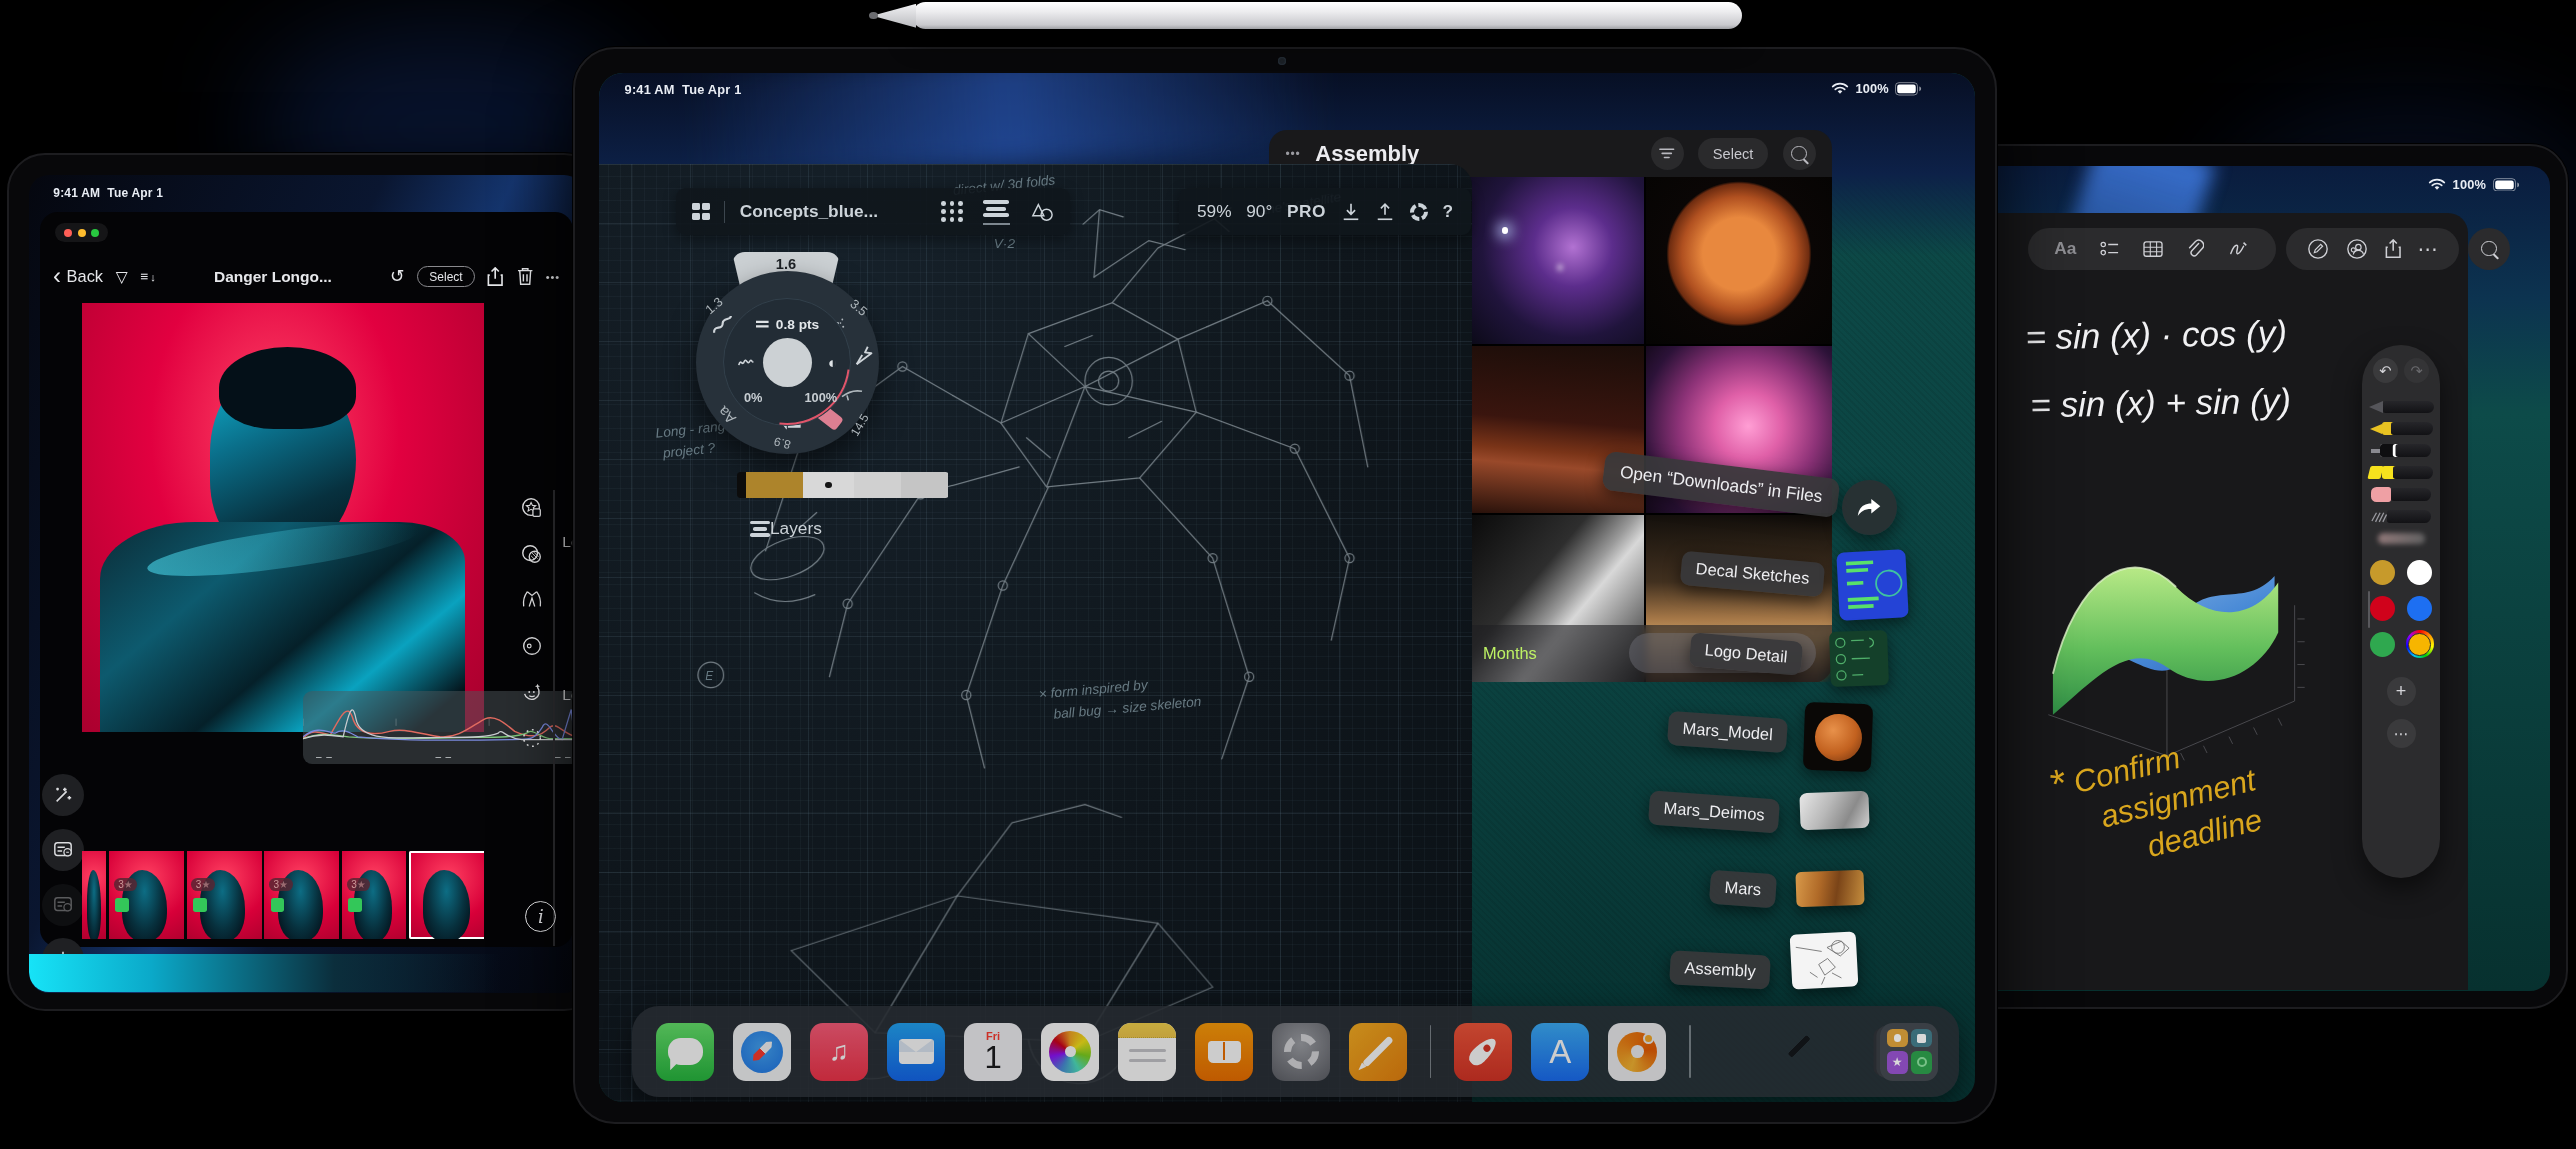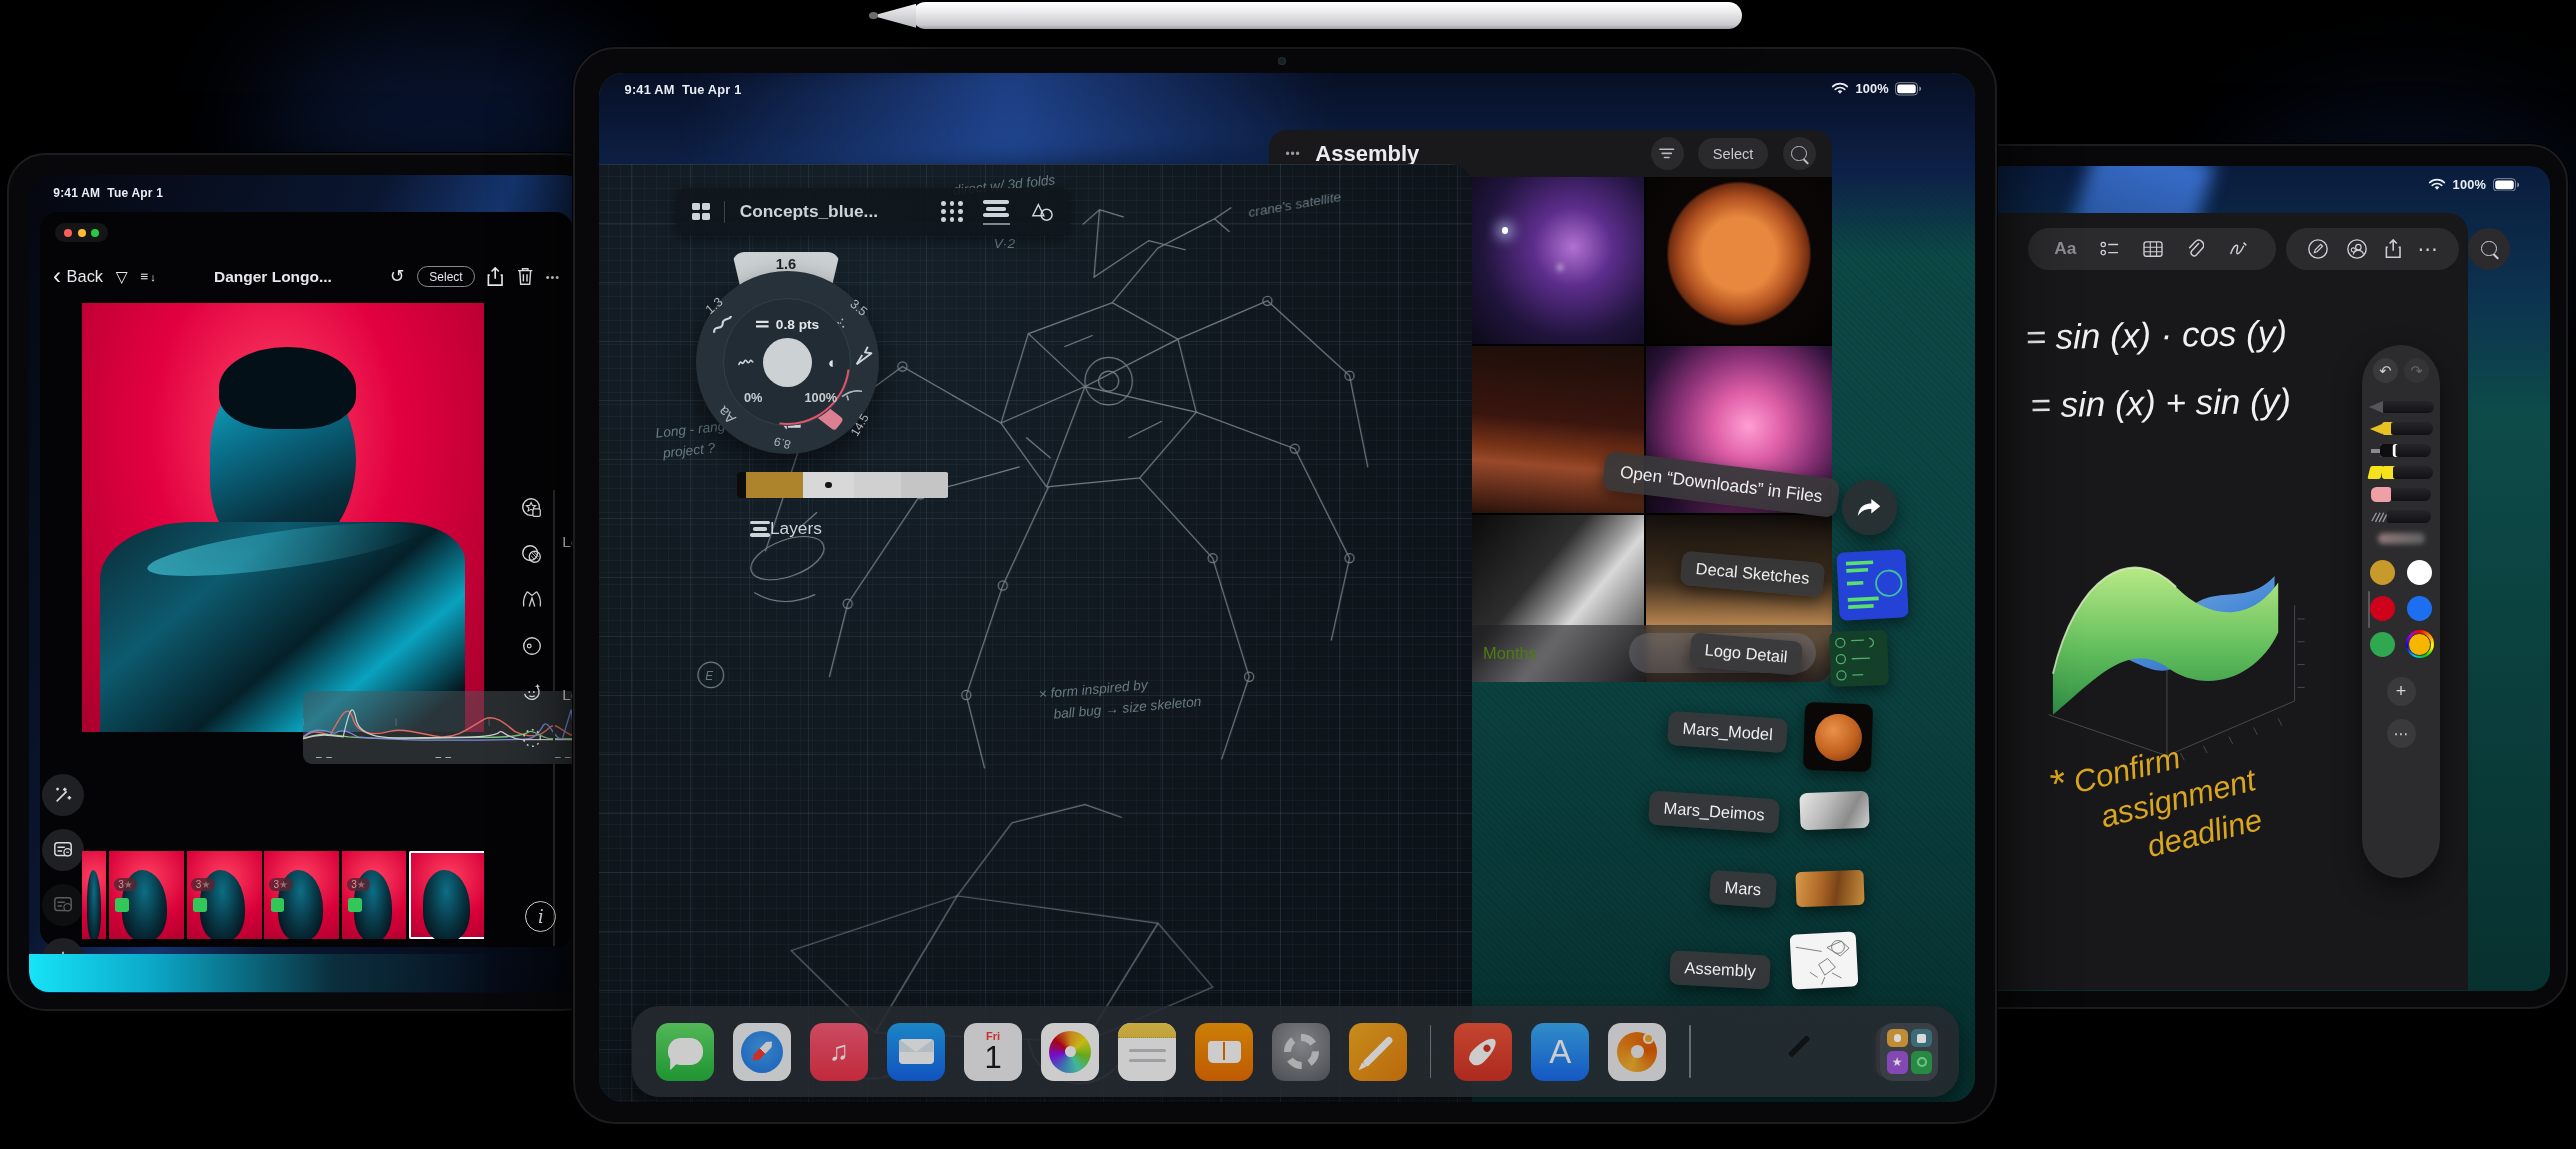--- a/index.html
+++ b/index.html
@@ -424,21 +424,21 @@
           <div class="phcell ph-mars"></div>
           <div class="phcell" style="background:#140b0a;"></div>
           <div class="phcell ph-ridge"></div>
           <div class="phcell ph-orion"></div>
           <div class="phcell" style="background:#101010;"></div>
           <div class="phcell ph-astro"></div>
           <div class="phcell ph-rover"></div>
         </div>
 
         <div class="abs flex" style="left:0;bottom:0;width:563px;height:57px;background:rgba(30,30,33,.6);backdrop-filter:blur(4.6px);">
-          <span style="position:absolute;left:214px;color:#4d7c0f;font-size:16.4px;">Months</span>
+          <span style="position:absolute;left:214px;color:#bef264;font-size:16.4px;">Months</span>
           <div class="flex" style="position:absolute;left:360px;top:8.2px;width:187px;height:40px;border-radius:20px;background:rgba(120,120,128,.42);justify-content:center;color:#f0f0f2;font-size:16.4px;">
               <span>All</span>
             </div>
         </div>
       </div>
 
       <div class="abs cwin" style="left:-27px;top:91px;width:900px;height:938px;border-radius:22px 22px 0 0;">
 
         <svg class="abs" style="inset:0;" width="900" height="938" viewBox="0 0 986 1028">
           <g stroke="#c6d2d9" stroke-width="1.3" fill="none" opacity=".55" stroke-linecap="round">
@@ -521,20 +521,35 @@
               <div style="width:25.6px;"></div>
               <div style="width:20px;"></div>
               <div style="width:25.6px;"></div>
             </div>
           <svg width="24" height="22" viewBox="0 0 26 24">
               <path d="M9 4L15 16H3z" fill="none" stroke="#ccd3d9" stroke-width="1.6"></path>
               <circle cx="18" cy="15" r="6" fill="none" stroke="#ccd3d9" stroke-width="1.6"></circle>
             </svg>
         </div>
       </div>
+      <div class="cpill abs" style="left:580px;top:115px;width:292px;padding:0 18px;justify-content:space-between;">
+        <span>59%</span>
+        <span>90°</span>
+        <span style="font-weight:700;letter-spacing:0.5px;">PRO</span>
+        <svg width="20" height="20" viewBox="0 0 22 22">
+            <path d="M11 2v11M6.5 9l4.5 4.5L15.5 9" stroke="#ccd3d9" stroke-width="1.8" fill="none"></path>
+            <path d="M3 19h16" stroke="#ccd3d9" stroke-width="1.8"></path>
+          </svg>
+        <svg width="20" height="20" viewBox="0 0 22 22">
+            <path d="M11 14V3M6.5 7L11 2.5 15.5 7" stroke="#ccd3d9" stroke-width="1.8" fill="none"></path>
+            <path d="M3 19h16" stroke="#ccd3d9" stroke-width="1.8"></path>
+          </svg>
+        <div style="width:18px;height:18px;border:4.6px dashed #ccd3d9;border-radius:50%;"></div>
+        <span style="font-weight:700;">?</span>
+      </div>
 
       <div class="abs" style="left:133px;top:179px;width:108px;height:46px;background:#ccd1d4;border-radius:12.8px 12.8px 1.8px 1.8px;clip-path:polygon(10% 100%,0 0,100% 0,90% 100%);text-align:center;">
         <div style="color:#1d2125;font-size:14.6px;font-weight:700;margin-top:3.7px;">1.6</div>
         <svg width="37" height="16.4" viewBox="0 0 40 18">
             <path d="M4 14 C10 6 16 12 22 6 M10 15 C18 7 24 13 32 5 M18 16 C24 10 30 14 36 8" stroke="#2a2e33" stroke-width="2" fill="none" opacity=".8"></path>
           </svg>
       </div>
       <div class="abs" style="left:97px;top:198px;width:183px;height:183px;border-radius:50%;background:#27313a;box-shadow:0 12.8px 31px rgba(0,0,0,.55);">
         <span class="abs" style="left:9px;top:27px;color:#aeb6bb;font-size:12.8px;transform:rotate(-40deg);">1.3</span>
         <svg class="abs" style="left:12.8px;top:47px;transform:rotate(-36deg);" width="27" height="12.8" viewBox="0 0 30 14">

